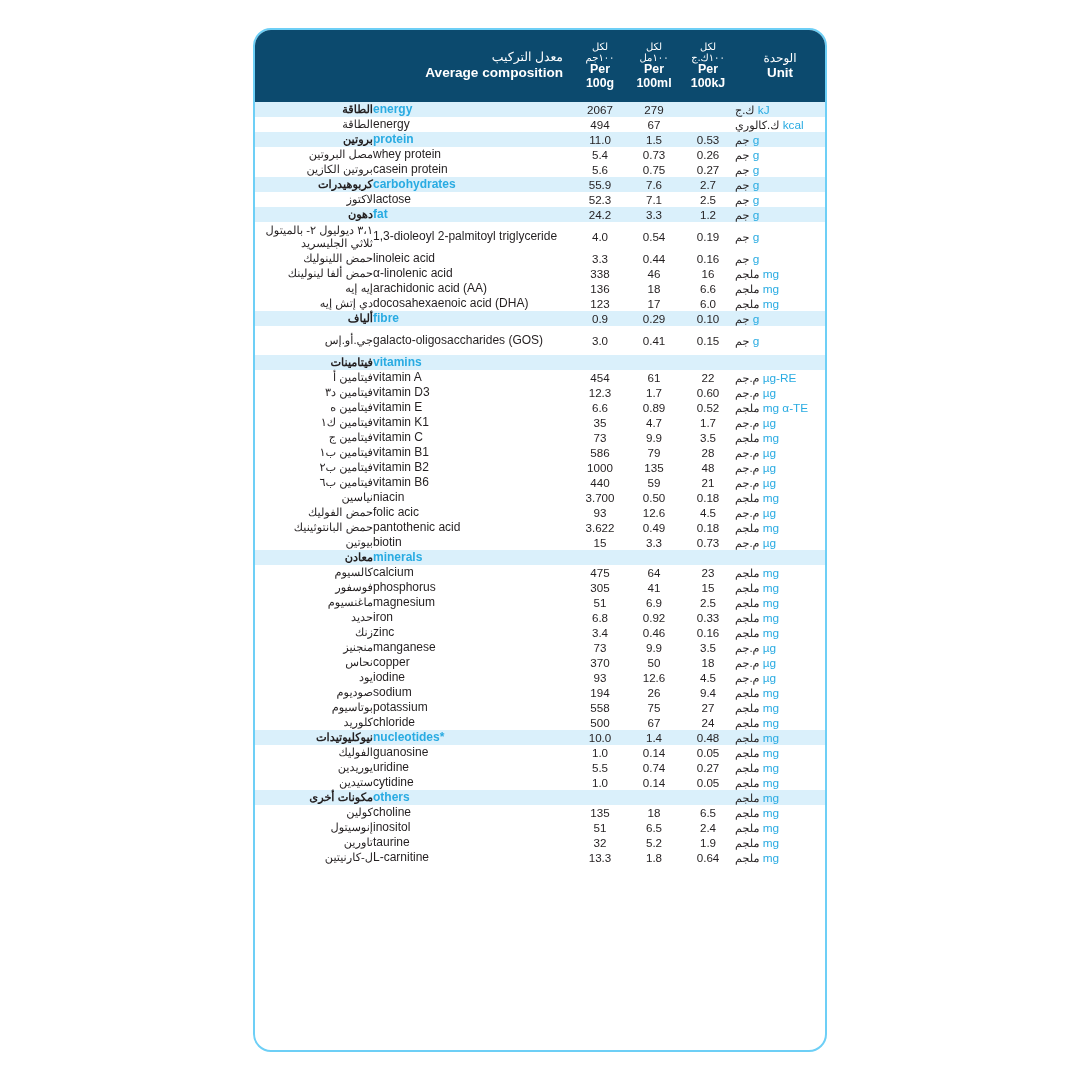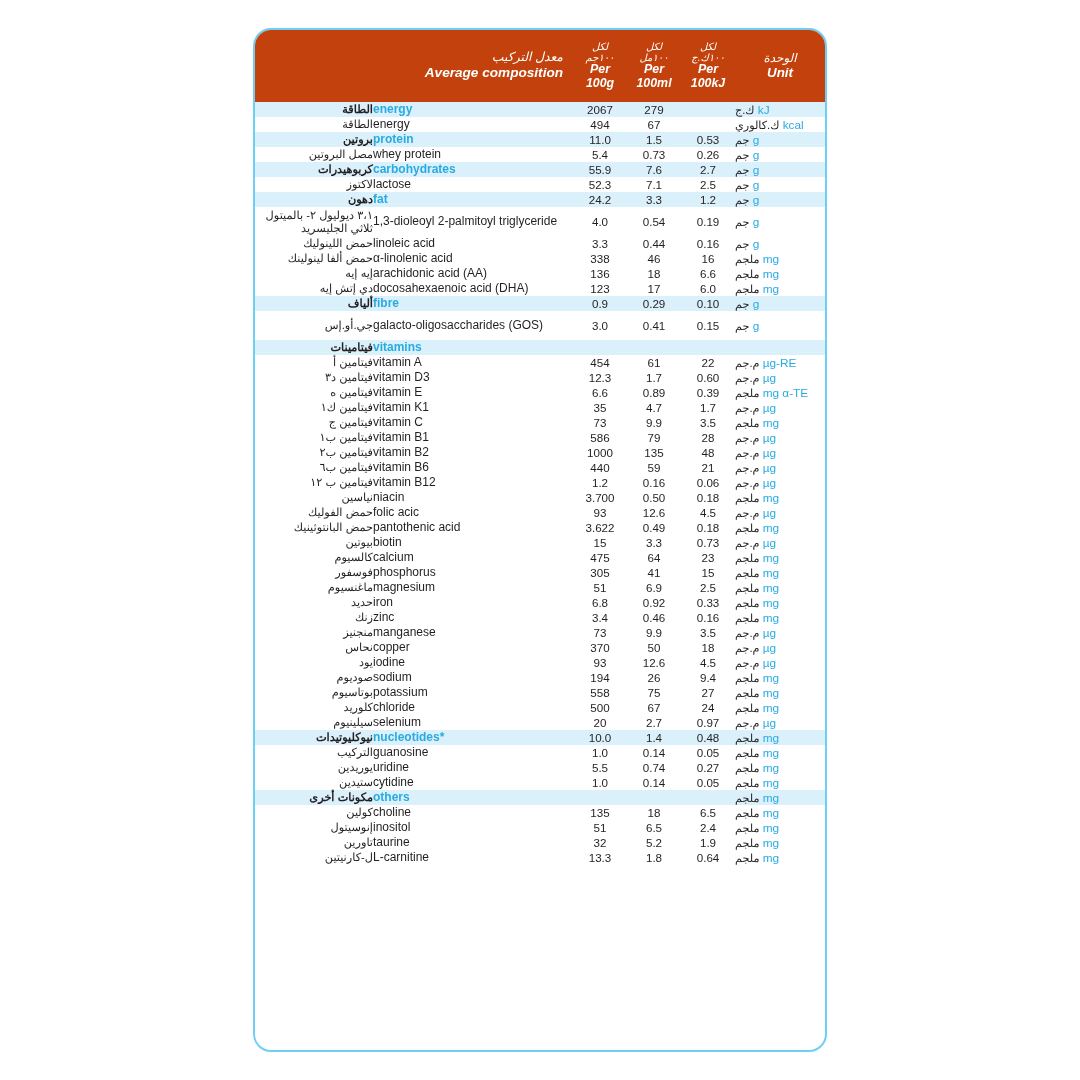--- a/index.html
+++ b/index.html
@@ -42,29 +42,28 @@
   }
   
   col.c-ar   { width: 118px; }
   col.c-en   { width: 200px; }
   col.c-v1   { width: 54px; }
   col.c-v2   { width: 54px; }
   col.c-v3   { width: 54px; }
   col.c-unit { width: 90px; }
 
   thead td {
-    background: #c2410c;
+    background: #0c4a6e;
     color: #ffffff;
     font-weight: bold;
     text-align: center;
     padding: 6px 2px;
     line-height: 1.12;
     font-size: 12.2px;
     height: 72px;
-    font-style: italic;
   }
   thead td.hd-title {
     text-align: right;
     padding-right: 10px;
     font-size: 13px;
   }
   thead td.hd-title .ar { display: block; font-weight: normal; font-size: 12.4px; }
   thead td.hd-title .en { display: block; font-weight: bold; font-size: 13.6px; }
   thead td.hd-small { font-size: 10.6px; font-weight: bold; }
   thead td.hd-small .sml { display: block; font-weight: normal; font-size: 10px; }
@@ -182,20 +181,28 @@
             <td class="unit"><span class="uar">جم</span><span class="uen"> g</span></td>
           </tr>
           <tr class="sub">
             <td class="ar">مصل البروتين</td>
             <td class="en">whey protein</td>
             <td class="val">5.4</td>
             <td class="val">0.73</td>
             <td class="val">0.26</td>
             <td class="unit"><span class="uar">جم</span><span class="uen"> g</span></td>
           </tr>
+          <tr class="sub">
+            <td class="ar">بروتين الكازين</td>
+            <td class="en">casein protein</td>
+            <td class="val">5.6</td>
+            <td class="val">0.75</td>
+            <td class="val">0.27</td>
+            <td class="unit"><span class="uar">جم</span><span class="uen"> g</span></td>
+          </tr>
           <tr class="cat">
             <td class="ar">كربوهيدرات</td>
             <td class="en">carbohydrates</td>
             <td class="val">55.9</td>
             <td class="val">7.6</td>
             <td class="val">2.7</td>
             <td class="unit"><span class="uar">جم</span><span class="uen"> g</span></td>
           </tr>
           <tr class="sub">
             <td class="ar">لاكتوز</td>
@@ -291,21 +298,21 @@
             <td class="val">12.3</td>
             <td class="val">1.7</td>
             <td class="val">0.60</td>
             <td class="unit"><span class="uar">م.جم</span><span class="uen"> µg</span></td>
           </tr>
           <tr class="sub">
             <td class="ar">فيتامين ه</td>
             <td class="en">vitamin E</td>
             <td class="val">6.6</td>
             <td class="val">0.89</td>
-            <td class="val">0.39</td>
+            <td class="val">0.52</td>
             <td class="unit"><span class="uar">ملجم</span><span class="uen"> mg α-TE</span></td>
           </tr>
           <tr class="sub">
             <td class="ar">فيتامين ك١</td>
             <td class="en">vitamin K1</td>
             <td class="val">35</td>
             <td class="val">4.7</td>
             <td class="val">1.7</td>
             <td class="unit"><span class="uar">م.جم</span><span class="uen"> µg</span></td>
           </tr>
@@ -335,28 +342,20 @@
           </tr>
           <tr class="sub">
             <td class="ar">فيتامين ب٦</td>
             <td class="en">vitamin B6</td>
             <td class="val">440</td>
             <td class="val">59</td>
             <td class="val">21</td>
             <td class="unit"><span class="uar">م.جم</span><span class="uen"> µg</span></td>
           </tr>
           <tr class="sub">
-            <td class="ar">فيتامين ب ١٢</td>
-            <td class="en">vitamin B12</td>
-            <td class="val">1.2</td>
-            <td class="val">0.16</td>
-            <td class="val">0.06</td>
-            <td class="unit"><span class="uar">م.جم</span><span class="uen"> µg</span></td>
-          </tr>
-          <tr class="sub">
             <td class="ar">نياسين</td>
             <td class="en">niacin</td>
             <td class="val">3.700</td>
             <td class="val">0.50</td>
             <td class="val">0.18</td>
             <td class="unit"><span class="uar">ملجم</span><span class="uen"> mg</span></td>
           </tr>
           <tr class="sub">
             <td class="ar">حمض الفوليك</td>
             <td class="en">folic acic</td>
@@ -374,20 +373,28 @@
             <td class="unit"><span class="uar">ملجم</span><span class="uen"> mg</span></td>
           </tr>
           <tr class="sub">
             <td class="ar">بيوتين</td>
             <td class="en">biotin</td>
             <td class="val">15</td>
             <td class="val">3.3</td>
             <td class="val">0.73</td>
             <td class="unit"><span class="uar">م.جم</span><span class="uen"> µg</span></td>
           </tr>
+          <tr class="cat">
+            <td class="ar">معادن</td>
+            <td class="en">minerals</td>
+            <td class="val"></td>
+            <td class="val"></td>
+            <td class="val"></td>
+            <td class="unit"><span class="uar"></span><span class="uen"></span></td>
+          </tr>
           <tr class="sub">
             <td class="ar">كالسيوم</td>
             <td class="en">calcium</td>
             <td class="val">475</td>
             <td class="val">64</td>
             <td class="val">23</td>
             <td class="unit"><span class="uar">ملجم</span><span class="uen"> mg</span></td>
           </tr>
           <tr class="sub">
             <td class="ar">فوسفور</td>
@@ -462,38 +469,30 @@
             <td class="unit"><span class="uar">ملجم</span><span class="uen"> mg</span></td>
           </tr>
           <tr class="sub">
             <td class="ar">كلوريد</td>
             <td class="en">chloride</td>
             <td class="val">500</td>
             <td class="val">67</td>
             <td class="val">24</td>
             <td class="unit"><span class="uar">ملجم</span><span class="uen"> mg</span></td>
           </tr>
-          <tr class="sub">
-            <td class="ar">سيلينيوم</td>
-            <td class="en">selenium</td>
-            <td class="val">20</td>
-            <td class="val">2.7</td>
-            <td class="val">0.97</td>
-            <td class="unit"><span class="uar">م.جم</span><span class="uen"> µg</span></td>
-          </tr>
           <tr class="cat">
             <td class="ar">نيوكليوتيدات</td>
             <td class="en">nucleotides*</td>
             <td class="val">10.0</td>
             <td class="val">1.4</td>
             <td class="val">0.48</td>
             <td class="unit"><span class="uar">ملجم</span><span class="uen"> mg</span></td>
           </tr>
           <tr class="sub">
-            <td class="ar">التركيب</td>
+            <td class="ar">الفوليك</td>
             <td class="en">guanosine</td>
             <td class="val">1.0</td>
             <td class="val">0.14</td>
             <td class="val">0.05</td>
             <td class="unit"><span class="uar">ملجم</span><span class="uen"> mg</span></td>
           </tr>
           <tr class="sub">
             <td class="ar">يوريدين</td>
             <td class="en">uridine</td>
             <td class="val">5.5</td>

